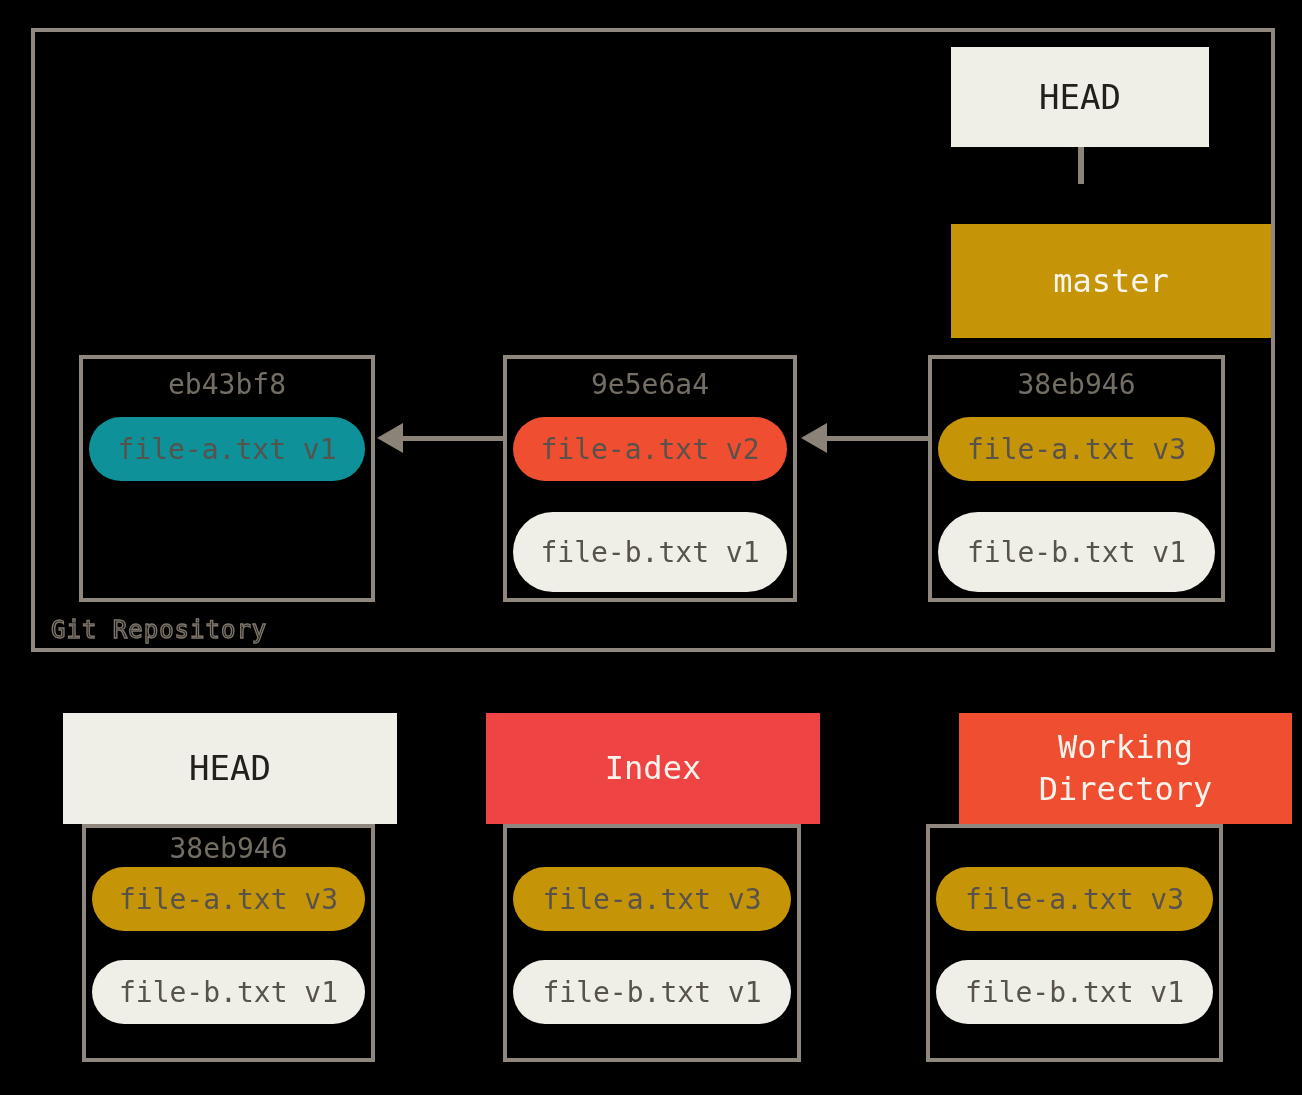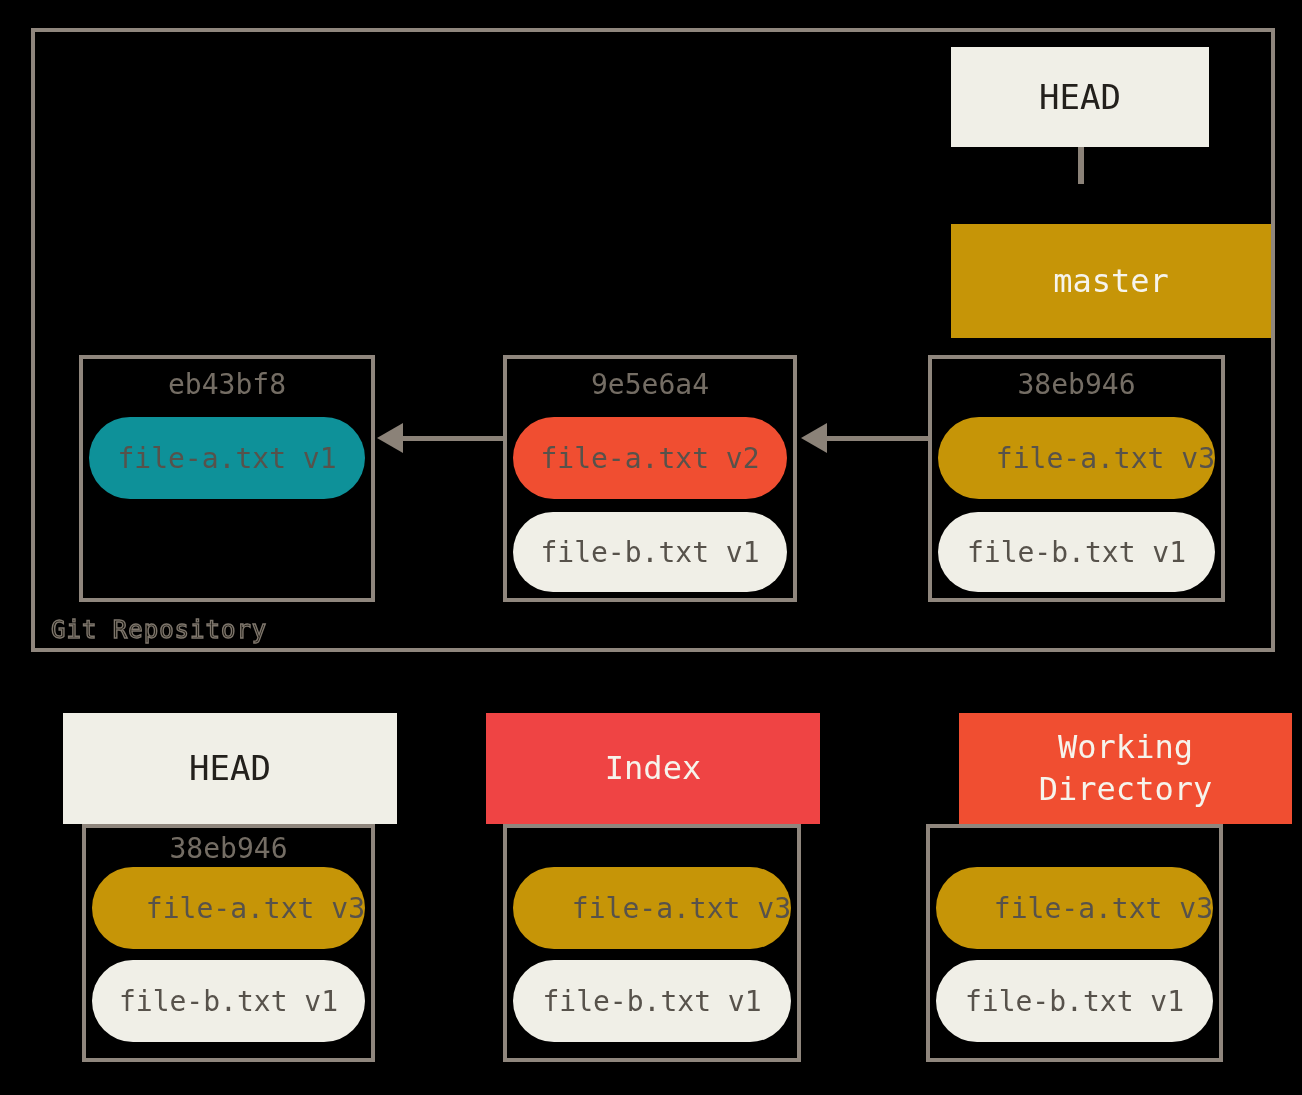--- a/index.html
+++ b/index.html
@@ -36,29 +36,29 @@
   
   .commit-box { top: 335px; height: 247px; margin-top: 20px; }
   .commit-1 { left: 79px;  width: 296px; }
   .commit-2 { left: 503px; width: 294px; }
   .commit-3 { left: 928px; width: 297px; }
   .commit-id {
     position: absolute; top: 9px; left: 0; right: 0; text-align: center;
     font-size: 28px; color: #746d64;
   }
   .pill {
-    position: absolute; left: 6px; right: 6px; height: 82px; border-radius: 41px;
+    position: absolute; left: 6px; right: 6px; height: 64px; border-radius: 41px;
     display: flex; align-items: center; justify-content: center;
     font-size: 28px; color: #57524b;
   }
   .slot-a { top: 58px; }
   .slot-b { top: 153px; height: 80px; border-radius: 40px; }
   .pill-teal  { background: #0e9199; }
   .pill-red   { background: #f04e31; }
-  .pill-gold  { background: #c69507; justify-content: flex-end; }
+  .pill-gold  { background: #c69507; }
   .pill-cream { background: #f0efe7; }
 
   
   .area-hdr { top: 713px; height: 111px; font-size: 32px; z-index: 2; line-height: 1.3; }
   .hdr-head  { left: 63px;  width: 334px; background: #f0efe7; color: #23201c; font-size: 34px; }
   .hdr-index { left: 486px; width: 334px; background: #ef4444; color: #f6f4ec; }
   .hdr-wd    { left: 959px; width: 333px; background: #f04e31; color: #f6f4ec; padding: 0 48px; }
   .area-body { top: 824px; height: 238px; }
   .body-head  { left: 82px;  width: 293px; }
   .body-index { left: 503px; width: 298px; }

